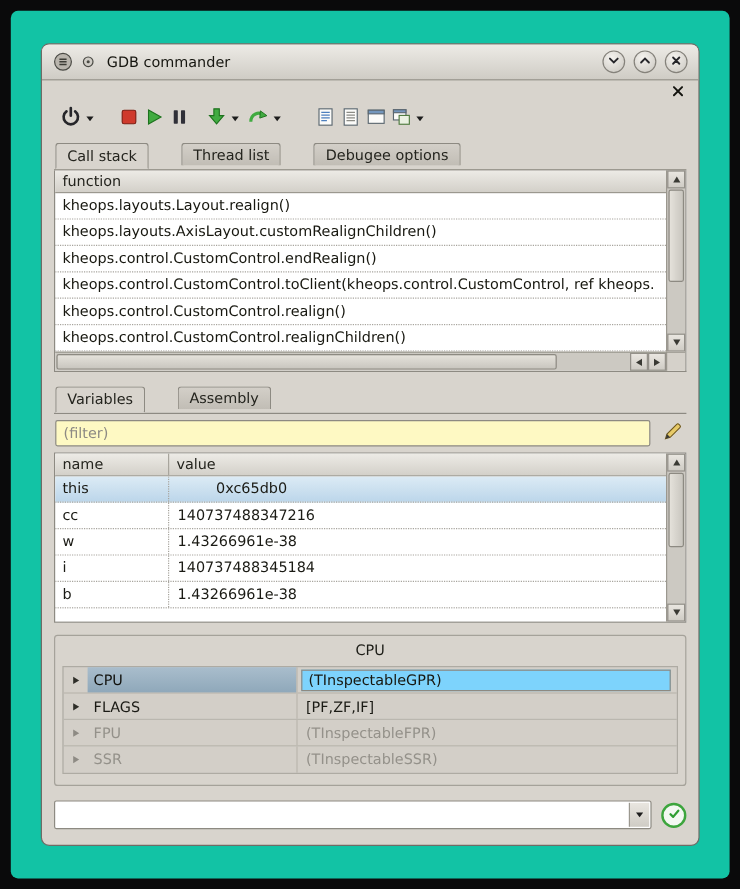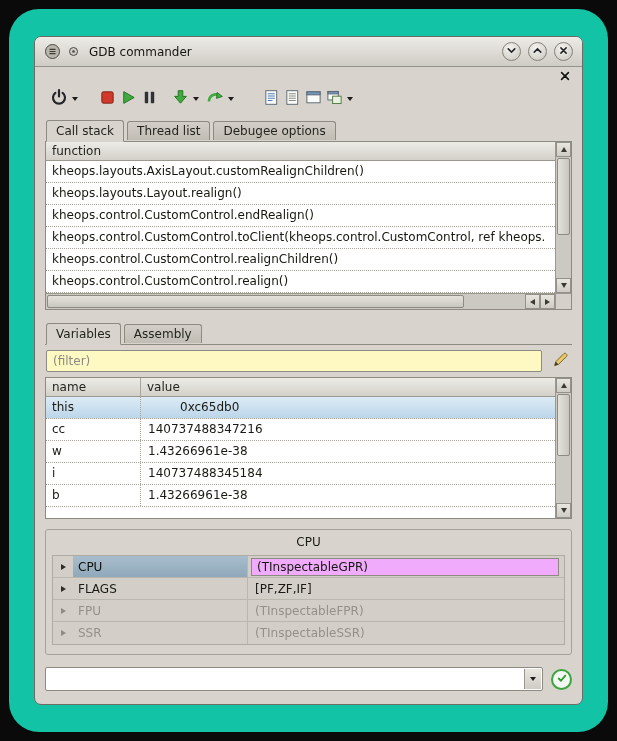--- a/index.html
+++ b/index.html
@@ -4,21 +4,21 @@
 <style>
   * { box-sizing: border-box; }
   html,body { margin:0; padding:0; }
   body {
     width:617px; height:741px; position:relative; overflow:hidden;
     background:#0a0a0b;
     font-family:"DejaVu Sans","Liberation Sans",sans-serif;
     font-size:12px; color:#1a1a14;
   }
   .frame { position:absolute; left:9px; top:9px; width:599px; height:723px;
-    background:#12c3a5; border-radius:30px; }
+    background:#12c3a5; border-radius:6px; }
   .window { position:absolute; left:25px; top:27px; right:25px; bottom:27px;
     background:#d8d4cd; border:1px solid #6f6c66; border-radius:7px;
     display:flex; flex-direction:column; overflow:hidden; }
 
   
   .titlebar { flex:0 0 30px; background:linear-gradient(#edebe6,#cfccc5);
     border-bottom:1px solid #96938b; display:flex; align-items:center;
     padding:0 9px; gap:7px; }
   .tb-icon { display:flex; align-items:center; justify-content:center; }
   .title { margin-left:3px; color:#15150f; }
@@ -36,22 +36,22 @@
   .toolbar { height:31px; display:flex; align-items:center; padding:2px 0 4px 3px; }
   .tbtn { height:24px; display:flex; align-items:center; justify-content:center;
     padding:0 2px; background:none; border:none; }
   .dd { width:10px; height:24px; display:flex; align-items:center; justify-content:center;
     background:none; border:none; padding:0; margin-right:3px; }
   .caret { width:0; height:0; border-left:3.5px solid transparent;
     border-right:3.5px solid transparent; border-top:4.5px solid #1d1d1d; }
   .tgap-s { width:10px; } .tgap-m { width:14px; } .tgap-l { width:22px; }
 
   
-  .tabbar { display:flex; align-items:center; height:23px; margin-top:4px;
-    border-bottom:1px solid #8d8a82; padding-left:1px; position:relative; }
+  .tabbar { display:flex; align-items:flex-start; height:23px; margin-top:4px;
+    border-bottom:1px solid #8d8a82; padding-left:1px; position:relative;gap:24px; }
   .tab { height:19px; line-height:18px; padding:0 9px;
     background:linear-gradient(#d3cfc8,#c1bdb5); border:1px solid #8d8a82;
     border-bottom:none; border-top-left-radius:3px; border-top-right-radius:3px;
     margin-right:3px; color:#24241e; }
   .tab.active { height:22px; line-height:21px; background:#d8d4cd;
     margin-bottom:-1px; border-bottom:1px solid #d8d4cd; position:relative; z-index:2; }
 
   
   .sbtn { flex:0 0 15px; background:linear-gradient(#e9e6e0,#cfccc5);
     border:1px solid #94918a; display:flex; align-items:center; justify-content:center; padding:0; }
@@ -116,21 +116,21 @@
     background:none; border:none; padding:0; }
   .tri-exp { width:0; height:0; border-top:3.5px solid transparent;
     border-bottom:3.5px solid transparent; border-left:5px solid #2e2e28; }
   .crow.disabled .tri-exp { border-left-color:#8e8b84; }
   .cname { flex:0 0 175px; display:flex; align-items:center; padding:0 5px;
     border-right:1px solid #bab7af; }
   .crow.selected .cname { background:linear-gradient(#a9bdcc,#8fa8ba); color:#10100c; }
   .crow.disabled { color:#94918a; }
   .cvalue { flex:1; display:flex; align-items:center; padding:0 3px; }
   .cvalue-text { padding-left:4px; }
-  .cedit { flex:1; height:18px; margin-right:2px; background:#f0abfc; border:1px solid #8d8a82;
+  .cedit { flex:1; height:18px; margin-right:2px; background:#7dd3fc; border:1px solid #8d8a82;
     padding:0 5px; font:12px "DejaVu Sans","Liberation Sans",sans-serif; color:#17170f; outline:none; }
 
   
   .bottom { margin-top:12px; display:flex; align-items:center; gap:8px; }
   .combo { flex:1; height:24px; background:#fff; border:1px solid #8d8a82; border-radius:2px;
     position:relative; display:flex; align-items:center; }
   .combo-input { flex:1; border:none; outline:none; background:transparent;
     padding:0 22px 0 6px; height:100%; font:12px "DejaVu Sans","Liberation Sans",sans-serif; }
   .combo-btn { position:absolute; right:1px; top:1px; bottom:1px; width:17px;
     background:linear-gradient(#e9e6e0,#cfccc5); border:none; border-left:1px solid #9b988f;
@@ -265,26 +265,26 @@
 
       <div class="tabbar">
         <span class="tab active">Call stack</span>
         <span class="tab">Thread list</span>
         <span class="tab">Debugee options</span>
       </div>
 
       <div class="cs">
         <div class="cs-header">function</div>
         <div class="cs-body">
+          <div class="row">kheops.layouts.Layout.realign()</div>
           <div class="row">kheops.layouts.AxisLayout.customRealignChildren()</div>
-          <div class="row">kheops.layouts.Layout.realign()</div>
           <div class="row">kheops.control.CustomControl.endRealign()</div>
           <div class="row">kheops.control.CustomControl.toClient(kheops.control.CustomControl, ref kheops.</div>
+          <div class="row">kheops.control.CustomControl.realign()</div>
           <div class="row">kheops.control.CustomControl.realignChildren()</div>
-          <div class="row">kheops.control.CustomControl.realign()</div>
         </div>
         <div class="vscroll">
           <button class="sbtn">
               <span class="tri-up"></span>
             </button>
           <div class="vtrack">
               <div class="vhandle"></div>
             </div>
           <button class="sbtn">
               <span class="tri-down"></span>

